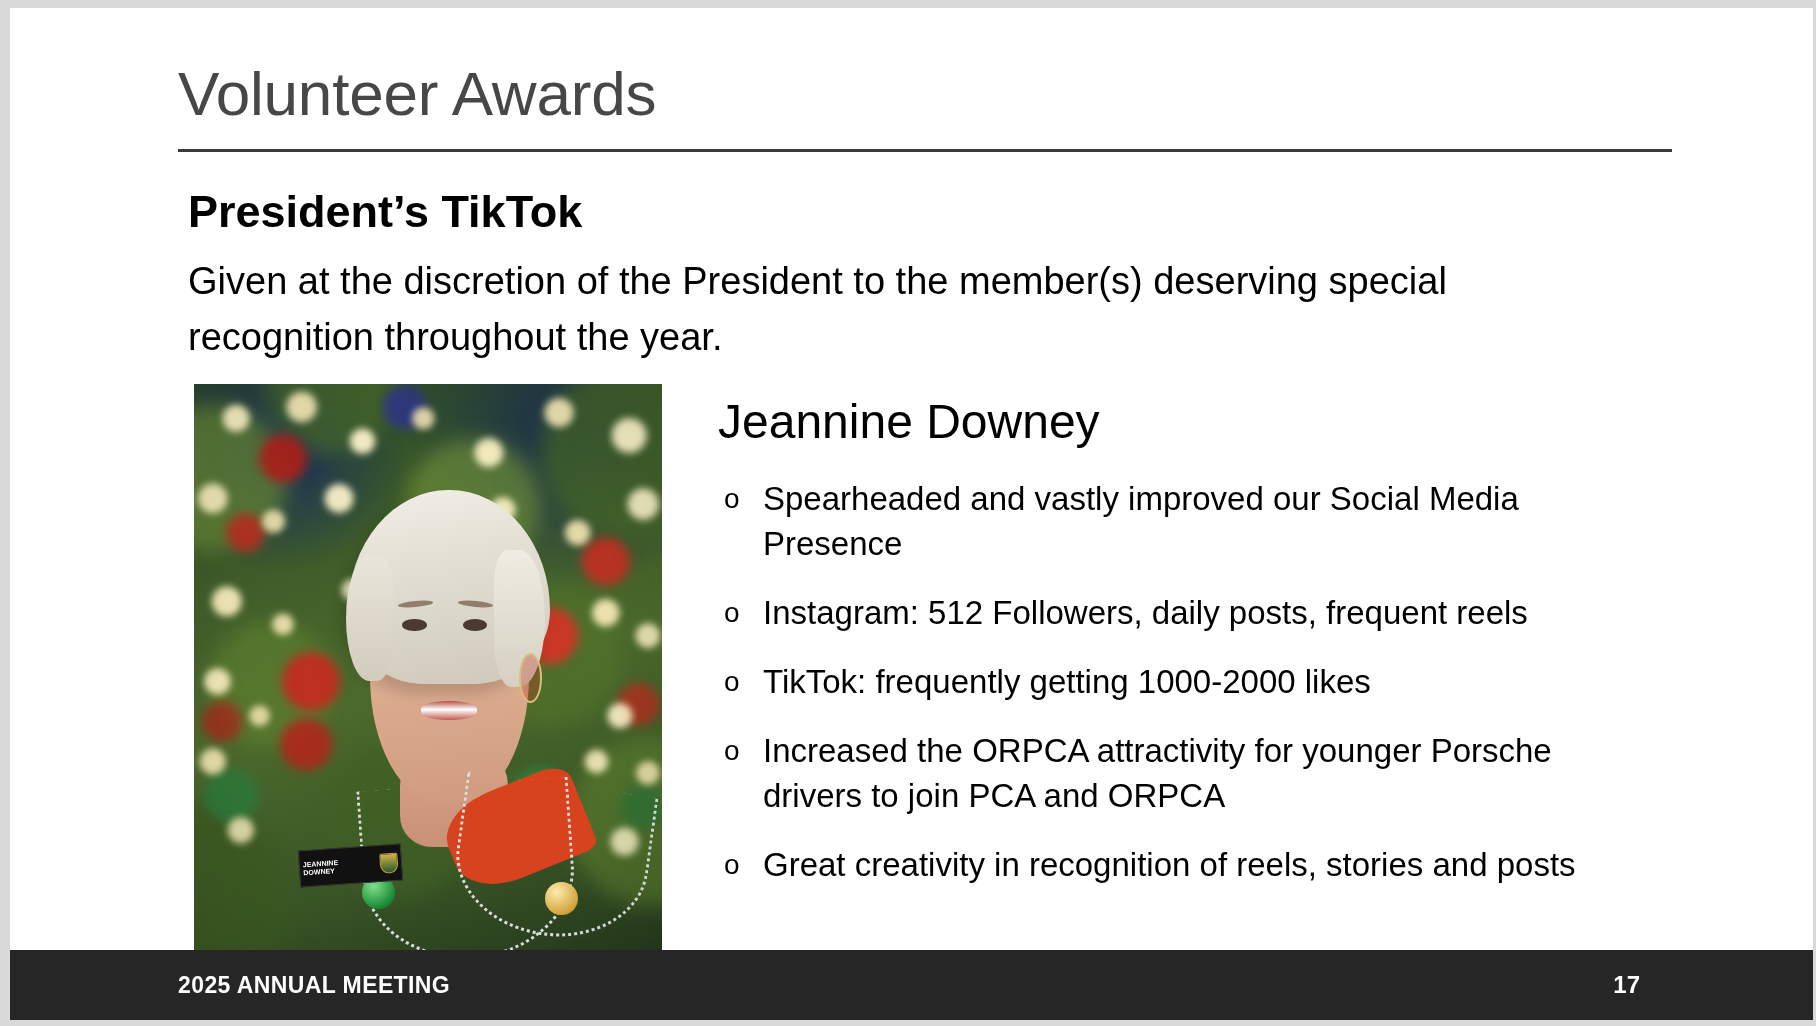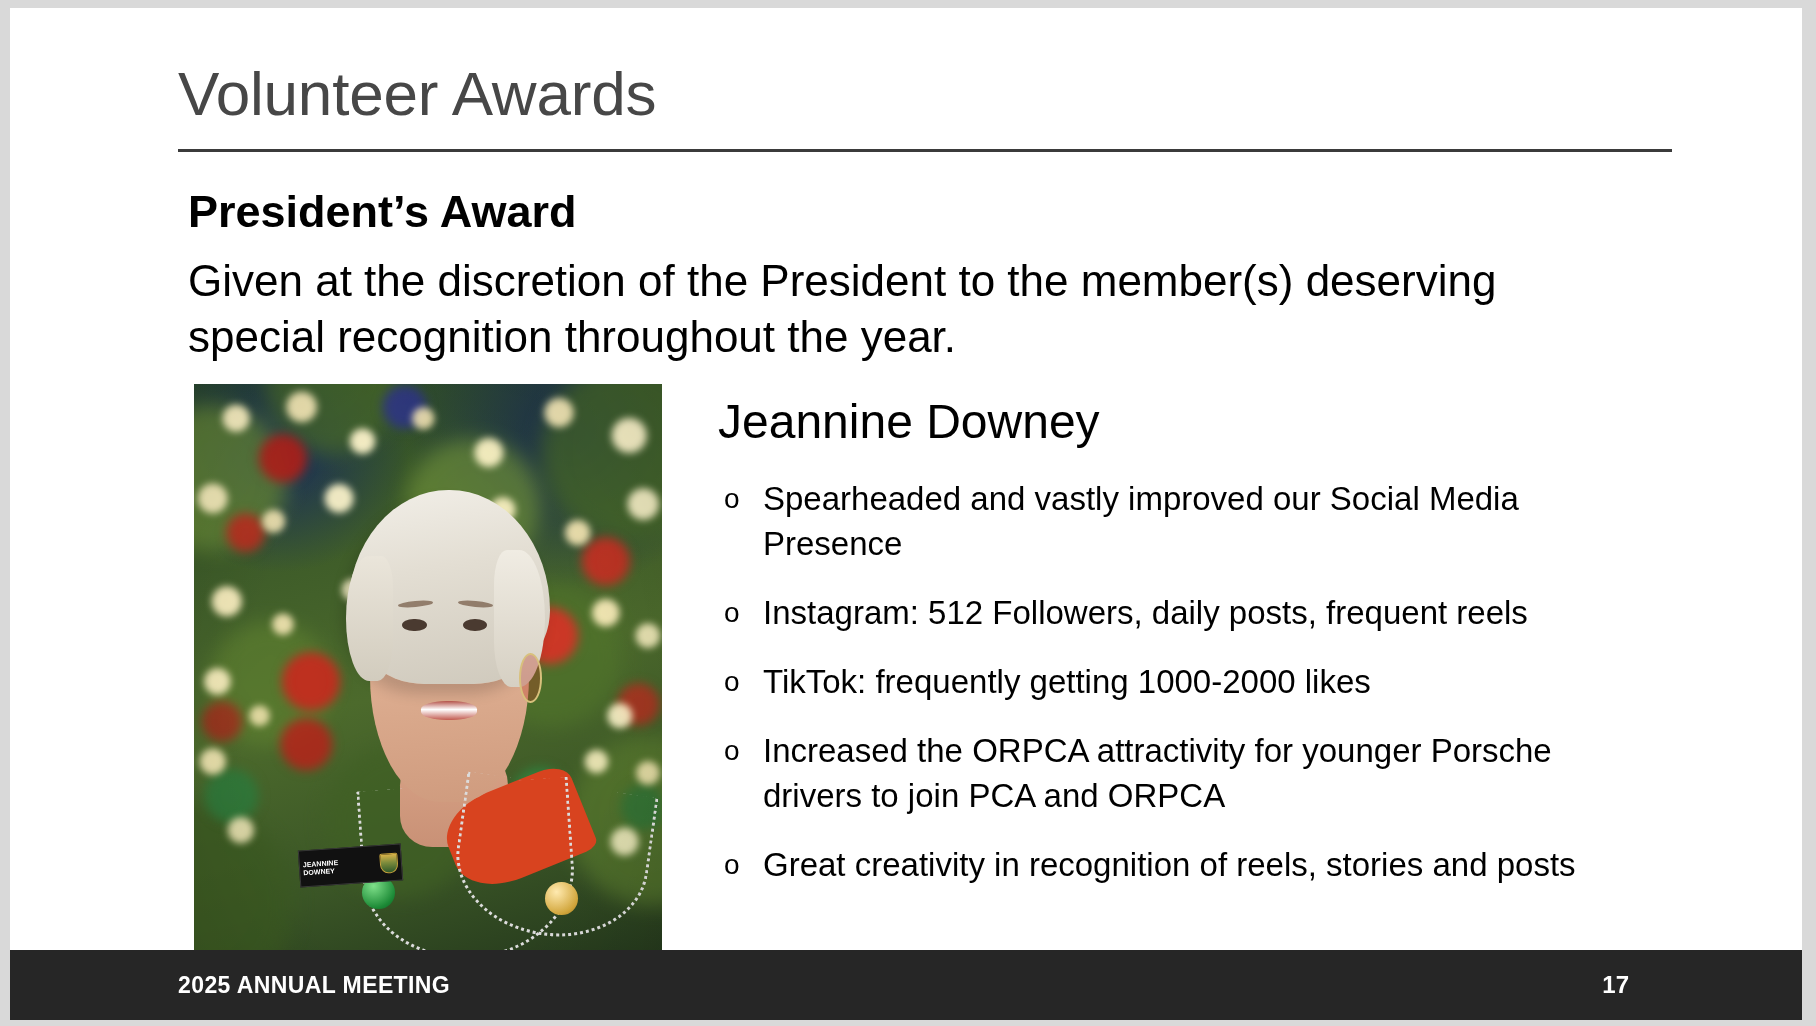--- a/index.html
+++ b/index.html
@@ -14,21 +14,21 @@
     font-family: "Liberation Sans", sans-serif;
   }
 
   
   .slide-frame {
     position: relative;
     width: 1816px;
     height: 1026px;
     background: #d9d9d9;
     box-sizing: border-box;
-    padding: 8px 14px 6px 10px;
+    padding: 8px 3px 6px 10px;
   }
   .slide {
     position: relative;
     width: 100%;
     height: 100%;
     background: #ffffff;
     overflow: hidden;
   }
 
   
@@ -61,21 +61,21 @@
     line-height: 52px;
     font-weight: 700;
     color: #000000;
     white-space: nowrap;
   }
   .award-desc {
     position: absolute;
     left: 178px;
     top: 245px;
     width: 1400px;
-    font-size: 44px;
+    font-size: 38px;
     line-height: 56px;
     font-weight: 400;
     color: #000000;
   }
 
   
   .photo {
     position: absolute;
     left: 184px;
     top: 376px;
@@ -432,21 +432,21 @@
 </style>
 </head>
 <body>
 
 <div class="slide-frame">
   <div class="slide">
 
     <div class="slide-title">Volunteer Awards</div>
     <div class="title-rule"></div>
 
-    <div class="award-heading">President’s Award</div>
+    <div class="award-heading">President’s TikTok</div>
     <div class="award-desc">Given at the discretion of the President to the member(s) deserving special recognition throughout the year.</div>
 
     <div class="photo">
       <div class="photo-canvas"></div>
       <div class="foliage"></div>
       <div class="ornaments"></div>
       <div class="bokeh"></div>
 
       <div class="person">
         <div class="shoulders"></div>

